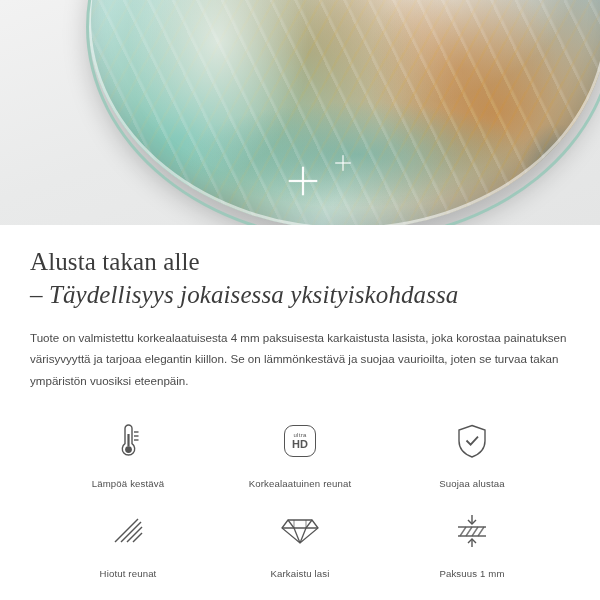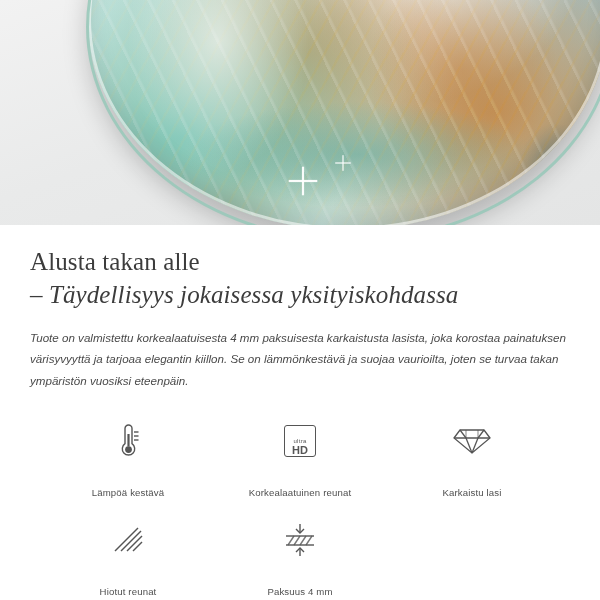--- a/index.html
+++ b/index.html
@@ -117,21 +117,20 @@
     letter-spacing: 0.1px;
   }
   h1.headline .line2 { display: block; font-style: italic; }
 
   p.body-copy {
     font-size: 11.6px;
     line-height: 1.85;
     color: #4a4a4a;
     margin: 16px 0 0 0;
     max-width: 545px;
-    font-style: italic;
   }
 
   
   .features {
     margin-top: 28px;
     display: grid;
     grid-template-columns: repeat(3, 1fr);
     grid-row-gap: 20px;
     padding: 0 12px;
   }
@@ -142,35 +141,35 @@
     justify-content: flex-start;
   }
   .feature-icon {
     height: 44px;
     display: flex;
     align-items: center;
     justify-content: center;
     color: #555;
   }
   .feature-label {
-    margin-top: 24px;
+    margin-top: 15px;
     font-size: 9.6px;
     color: #4f4f4f;
     text-align: center;
     letter-spacing: 0.15px;
   }
   .ultrahd-box {
     width: 30px;
     height: 30px;
     border: 1.4px solid #555;
-    border-radius: 3px;
+    border-radius: 9px;
     display: flex;
     flex-direction: column;
     align-items: center;
-    justify-content: flex-end;
+    justify-content: center;
     line-height: 1;
   }
   .ultrahd-box .u1 { font-size: 6px; letter-spacing: .3px; color:#555; }
   .ultrahd-box .u2 { font-size: 11px; font-weight: bold; color:#555; margin-top: 1px; }
 </style>
 </head>
 <body>
 
 <div class="hero">
   <div class="hero-bg"></div>
@@ -212,61 +211,70 @@
     <div class="feature">
       <div class="feature-icon">
         <div class="ultrahd-box">
           <span class="u1">ultra</span>
           <span class="u2">HD</span>
         </div>
       </div>
       <div class="feature-label">Korkealaatuinen reunat</div>
     </div>
 
+    <div class="feature">
+      <div class="feature-icon">
+        <svg width="32" height="38" viewBox="0 0 32 38" fill="none" stroke="#555" stroke-width="1.4">
+          <path d="M16 3.5 29 8v11c0 8.2-5.6 13.2-13 16-7.4-2.8-13-7.8-13-16V8l13-4.5z"></path>
+          <polyline points="10.5,18.5 14.6,22.6 22,14.6" stroke-width="1.8"></polyline>
+        </svg>
+      </div>
+      <div class="feature-label">Suojaa alustaa</div>
+    </div>
+
+    <div class="feature">
+      <div class="feature-icon">
+        <svg width="34" height="32" viewBox="0 0 34 32" fill="none" stroke="#555" stroke-width="1.4">
+          <path d="M4 27 L27 4"></path>
+          <path d="M10 27 L30 7"></path>
+          <path d="M16 27 L31 12"></path>
+          <path d="M22 27 L31 18"></path>
+        </svg>
+      </div>
+      <div class="feature-label">Hiotut reunat</div>
+    </div>
 
     <div class="feature">
       <div class="feature-icon">
         <svg width="40" height="34" viewBox="0 0 40 34" fill="none" stroke="#555" stroke-width="1.3">
           <path d="M8 6h24l6 8-18 15L2 14 8 6z"></path>
           <line x1="2" y1="14" x2="38" y2="14"></line>
           <line x1="8" y1="6" x2="14" y2="14"></line>
           <line x1="32" y1="6" x2="26" y2="14"></line>
           <line x1="14" y1="14" x2="20" y2="29"></line>
           <line x1="26" y1="14" x2="20" y2="29"></line>
           <line x1="14" y1="6" x2="14" y2="14" stroke-opacity="0.55"></line>
           <line x1="26" y1="6" x2="26" y2="14" stroke-opacity="0.55"></line>
         </svg>
       </div>
       <div class="feature-label">Karkaistu lasi</div>
-    </div>
-
-    <div class="feature">
-      <div class="feature-icon">
-        <svg width="34" height="32" viewBox="0 0 34 32" fill="none" stroke="#555" stroke-width="1.4">
-          <path d="M4 27 L27 4"></path>
-          <path d="M10 27 L30 7"></path>
-          <path d="M16 27 L31 12"></path>
-          <path d="M22 27 L31 18"></path>
-        </svg>
-      </div>
-      <div class="feature-label">Hiotut reunat</div>
     </div>
 
     <div class="feature">
       <div class="feature-icon">
         <svg width="36" height="38" viewBox="0 0 36 38" fill="none" stroke="#555" stroke-width="1.4">
           <line x1="18" y1="3" x2="18" y2="11"></line>
           <polyline points="14,8 18,12 22,8"></polyline>
           <line x1="4" y1="15" x2="32" y2="15"></line>
           <line x1="4" y1="24" x2="32" y2="24"></line>
           <line x1="6" y1="24" x2="12" y2="15" stroke-opacity="0.8"></line>
           <line x1="12" y1="24" x2="18" y2="15" stroke-opacity="0.8"></line>
           <line x1="18" y1="24" x2="24" y2="15" stroke-opacity="0.8"></line>
           <line x1="24" y1="24" x2="30" y2="15" stroke-opacity="0.8"></line>
           <polyline points="14,31 18,27 22,31"></polyline>
           <line x1="18" y1="27" x2="18" y2="35"></line>
         </svg>
       </div>
-      <div class="feature-label">Paksuus 4 mm</div>
+      <div class="feature-label">Paksuus 1 mm</div>
     </div>
 
   </div>
 </div>
 
 </body></html>

